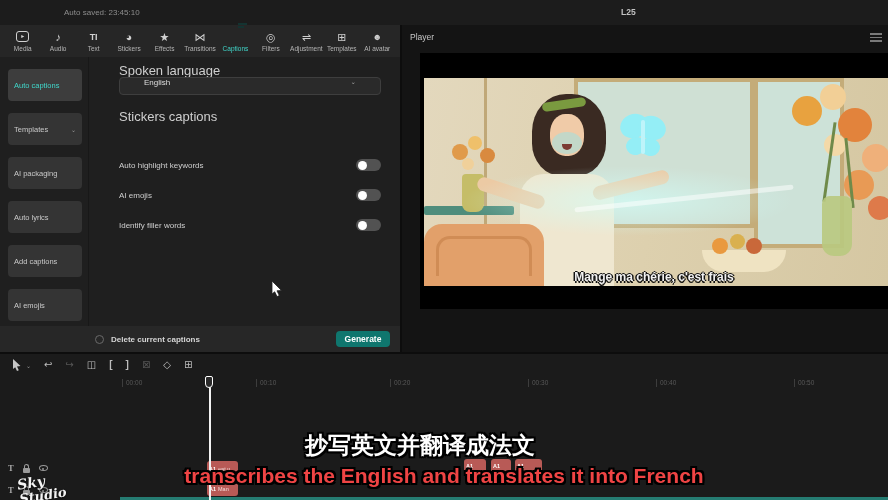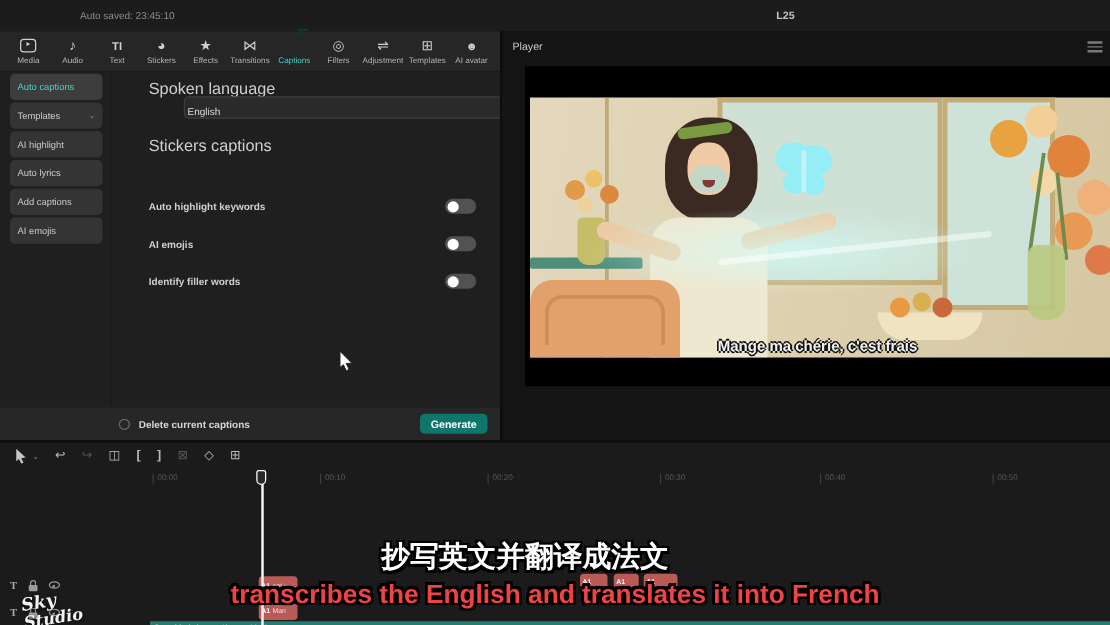--- a/index.html
+++ b/index.html
@@ -22,33 +22,33 @@
   .tb-item.active .tb-label { color:#40d6c9; }
   .cap-ico { width:15px; height:11px; background:#40d6c9; border-radius:3px; position:relative; }
   .cap-ico:before { content:""; position:absolute; left:3px; bottom:3px; width:6px; height:1.5px; background:#143331; }
   .cap-ico:after { content:""; position:absolute; left:3px; bottom:6px; width:9px; height:1.5px; background:#143331; }
   .media-box { width:13px; height:11px; border:1.2px solid #d0d0d0; border-radius:3px; font-size:6px; color:#d0d0d0;
     display:flex; align-items:center; justify-content:center; }
 
   
   .left-panel { position:absolute; left:0; top:57px; width:400px; height:295px; background:#1f1f1f; }
   .sidebar { position:absolute; left:0; top:0; width:88px; height:269px; }
-  .sb-btn { margin:2px 6px 0 8px; height:21px; background:#343434; border-radius:4px; display:flex; align-items:center;
+  .sb-btn { margin:12px 6px 0 8px; height:32px; background:#343434; border-radius:4px; display:flex; align-items:center;
     padding:0 6px; font-size:7.5px; color:#c9c9c9; cursor:pointer; justify-content:space-between; }
   .sb-btn.active { background:#3d3d3d; color:#40d6c9; }
   .sb-caret { font-size:6px; color:#9a9a9a; }
 
   .content { position:absolute; left:88px; top:0; width:312px; height:269px; border-left:1px solid #181818; }
   .fld-label { position:absolute; left:30px; font-size:13px; color:#cfcfcf;text-align:right; }
   .dropdown { position:absolute; left:30px; width:262px; height:18px; background:#2a2a2a; border:1px solid #3e3e3e;
-    border-radius:4px; display:flex; align-items:flex-end; justify-content:space-between; padding:0 2px; cursor:pointer;margin-left:28px; }
+    border-radius:4px; display:flex; align-items:flex-start; justify-content:space-between; padding:0 24px; cursor:pointer; }
   .dd-value { font-size:8px; color:#dedede; }
   .dd-caret { font-size:6.5px; color:#a5a5a5; }
   .toggle-row { position:absolute; left:30px; width:262px; height:14px; display:flex; align-items:center; justify-content:space-between; }
-  .toggle-label { font-size:8px; color:#cfcfcf;font-weight:bold; }
+  .toggle-label { font-size:8px; color:#cfcfcf; }
   .toggle { width:25px; height:12px; background:#525252; border-radius:6px; position:relative; cursor:pointer; }
   .toggle .knob { position:absolute; left:1.5px; top:1.5px; width:9px; height:9px; background:#ffffff; border-radius:50%; }
 
   .panel-bottom { position:absolute; left:0; top:269px; width:400px; height:26px; background:#272727;
     display:flex; align-items:center; }
   .chk-circle { width:9px; height:9px; border:1px solid #6a6a6a; border-radius:50%; margin-left:95px; cursor:pointer; }
   .chk-label { font-size:8px; color:#d5d5d5; margin-left:7px; font-weight:bold; }
   .generate-btn { position:absolute; right:10px; top:5px; width:54px; height:16px; background:#0f766e; border-radius:4px;
     color:#ffffff; font-size:8.5px; font-weight:bold; display:flex; align-items:center; justify-content:center; cursor:pointer; }
 
@@ -185,21 +185,21 @@
   <div class="left-panel">
     <div class="sidebar">
       <div class="sb-btn active">
         <span>Auto captions</span>
       </div>
       <div class="sb-btn">
         <span>Templates</span>
         <span class="sb-caret">⌄</span>
       </div>
       <div class="sb-btn">
-        <span>AI highlight</span>
+        <span>AI packaging</span>
       </div>
       <div class="sb-btn">
         <span>Auto lyrics</span>
       </div>
       <div class="sb-btn">
         <span>Add captions</span>
       </div>
       <div class="sb-btn">
         <span>AI emojis</span>
       </div>

